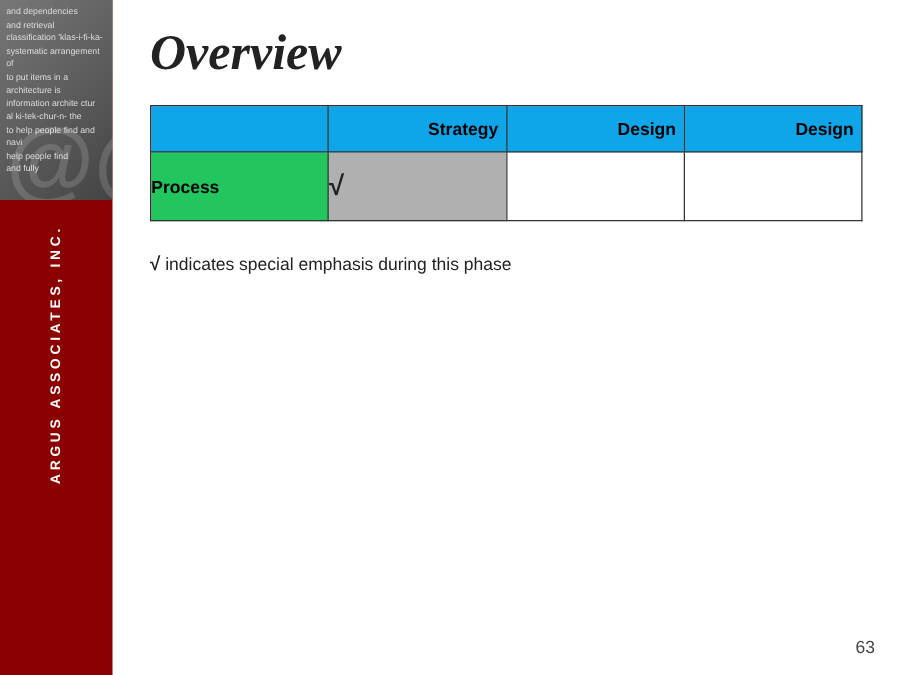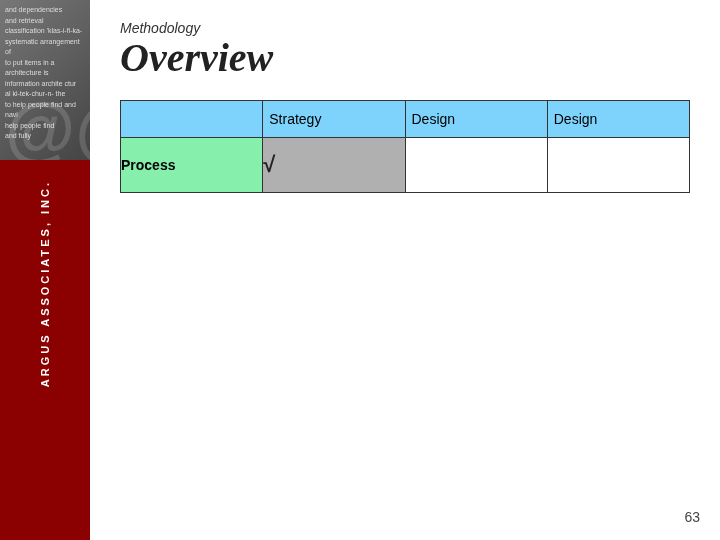--- a/index.html
+++ b/index.html
@@ -104,34 +104,34 @@
     }
 
     .methodology-table th,
     .methodology-table td {
       border: 1px solid #333;
       padding: 0;
       text-align: left;
     }
 
     .methodology-table th {
-      background: #7dd3fc;
-      font-weight: normal;
-      font-size: 14px;
-      text-align: left;
+      background: #0ea5e9;
+      font-weight: bold;
+      font-size: 14px;
+      text-align: right;
       padding: 10px 6px;
       width: 130px;
     }
 
     .row-label {
       font-weight: bold;
       font-size: 14px;
       padding: 12px 10px;
       width: 130px;
-      background: #86efac;
+      background: #22c55e;
     }
 
     .cell {
       width: 130px;
       height: 55px;
       background: #fff;
       text-align: center;
       vertical-align: middle;
       font-size: 22px;
       font-weight: bold;
@@ -176,21 +176,20 @@
         and dependencies<br>and retrieval<br>classification 'klas-i-fi-ka-<br>systematic arrangement of<br>to put items in a<br>architecture is<br>information archite ctur<br>al ki-tek-chur-n- the<br>to help people find and navi<br>help people find<br>and fully
       </div>
     </div>
     <div class="at-symbol">@@</div>
   </div>
   <div class="sidebar-brand">ARGUS ASSOCIATES, INC.</div>
 </div>
 
 <div class="main-content">
   <div class="page-header">
-    <div class="methodology-label">Methodology</div>
     <div class="overview-title">Overview</div>
   </div>
 
   <table class="methodology-table">
     <thead>
       <tr>
         <th></th>
         <th>Strategy</th>
         <th>Design</th>
         <th>Design</th>
@@ -201,15 +200,18 @@
         <td class="row-label">Process</td>
         <td class="cell cell-highlighted">
           <span class="check-mark">√</span>
         </td>
         <td class="cell"></td>
         <td class="cell"></td>
       </tr>
     </tbody>
   </table>
 
+  <div class="footnote">
+    <span class="check-inline">√</span><span> indicates special emphasis during this phase</span>
+  </div>
 
   <div class="page-number">63</div>
 </div>
 
 </body></html>

